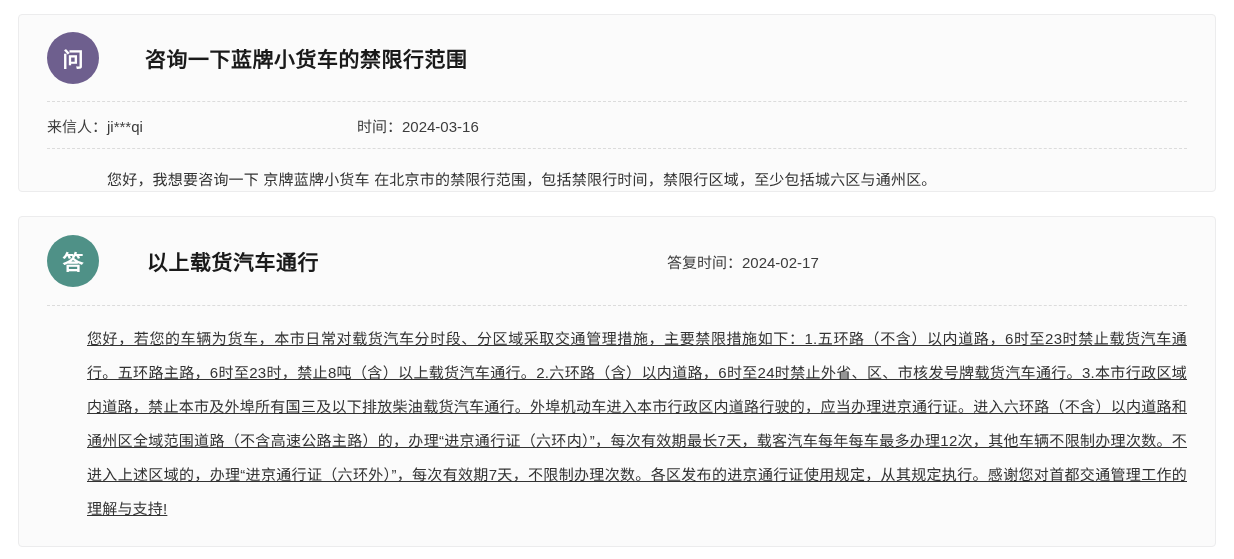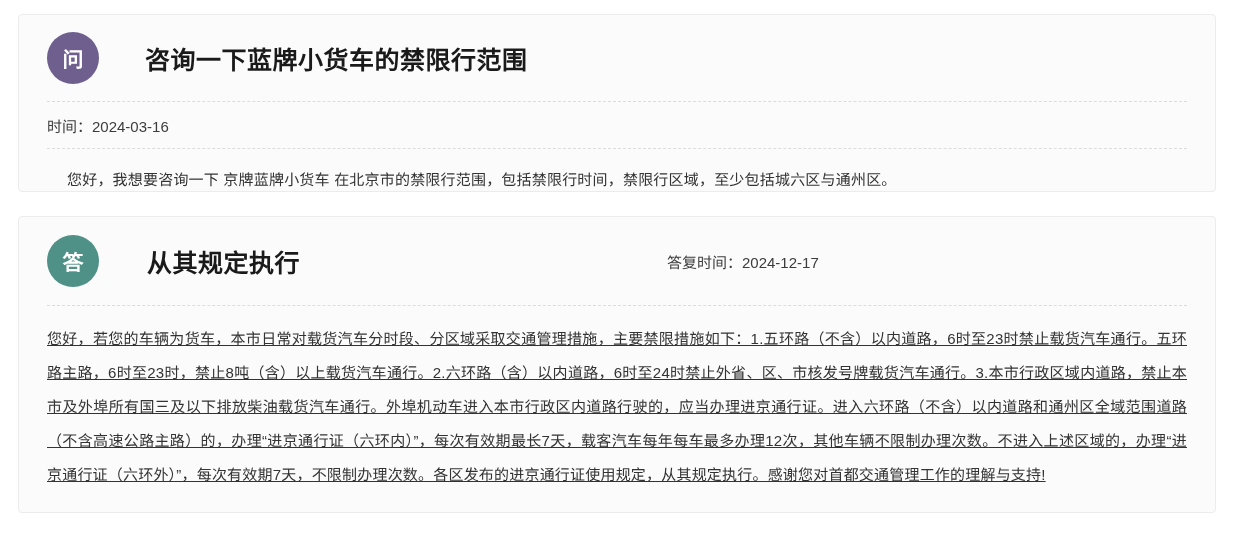--- a/index.html
+++ b/index.html
@@ -51,21 +51,21 @@
     font-weight: bold;
     display: flex;
     align-items: center;
     justify-content: center;
     flex: 0 0 auto;
     letter-spacing: 0;
   }
   .badge.q { background: #6e5f8e; }
   .badge.a { background: #4f9187; }
   .title {
-    font-size: 25px;
+    font-size: 21px;
     font-weight: bold;
     color: #1a1a1a;
     margin-left: 46px;
     letter-spacing: 0.5px;
   }
   .answer .title {
     margin-left: 48px;
   }
   .reply-time {
     position: absolute;
@@ -87,20 +87,21 @@
   }
   .meta-sender { width: 310px; }
   .meta-time { }
   .body-text {
     font-size: 15px;
     line-height: 34px;
     color: #333333;
     padding: 14px 0 16px 0;
     text-align: justify;
     letter-spacing: 0.2px;
+    margin-left: 40px;
   }
   .answer .body-sep {
     border-top: 1px dashed #dcdcdc;
   }
   .answer .body-text {
     padding: 16px 0 20px 0;
     text-indent: 0;
     text-decoration: underline;
   }
   .question .body-text {
@@ -111,28 +112,29 @@
 <body>
 
 <div class="page">
 
   <section class="card question">
     <div class="head-row">
       <div class="badge q">问</div>
       <div class="title">咨询一下蓝牌小货车的禁限行范围</div>
     </div>
     <div class="meta-row">
+      <div class="meta-sender">来信人：ji***qi</div>
       <div class="meta-time">时间：2024-03-16</div>
     </div>
     <div class="body-text">您好，我想要咨询一下 京牌蓝牌小货车 在北京市的禁限行范围，包括禁限行时间，禁限行区域，至少包括城六区与通州区。</div>
   </section>
 
   <section class="card answer">
     <div class="head-row">
       <div class="badge a">答</div>
-      <div class="title">从其规定执行</div>
-      <div class="reply-time">答复时间：2024-12-17</div>
+      <div class="title">以上载货汽车通行</div>
+      <div class="reply-time">答复时间：2024-02-17</div>
     </div>
     <div class="body-sep"></div>
     <div class="body-text">您好，若您的车辆为货车，本市日常对载货汽车分时段、分区域采取交通管理措施，主要禁限措施如下：1.五环路（不含）以内道路，6时至23时禁止载货汽车通行。五环路主路，6时至23时，禁止8吨（含）以上载货汽车通行。2.六环路（含）以内道路，6时至24时禁止外省、区、市核发号牌载货汽车通行。3.本市行政区域内道路，禁止本市及外埠所有国三及以下排放柴油载货汽车通行。外埠机动车进入本市行政区内道路行驶的，应当办理进京通行证。进入六环路（不含）以内道路和通州区全域范围道路（不含高速公路主路）的，办理“进京通行证（六环内）”，每次有效期最长7天，载客汽车每年每车最多办理12次，其他车辆不限制办理次数。不进入上述区域的，办理“进京通行证（六环外）”，每次有效期7天，不限制办理次数。各区发布的进京通行证使用规定，从其规定执行。感谢您对首都交通管理工作的理解与支持!</div>
   </section>
 
 </div>
 
 </body></html>

